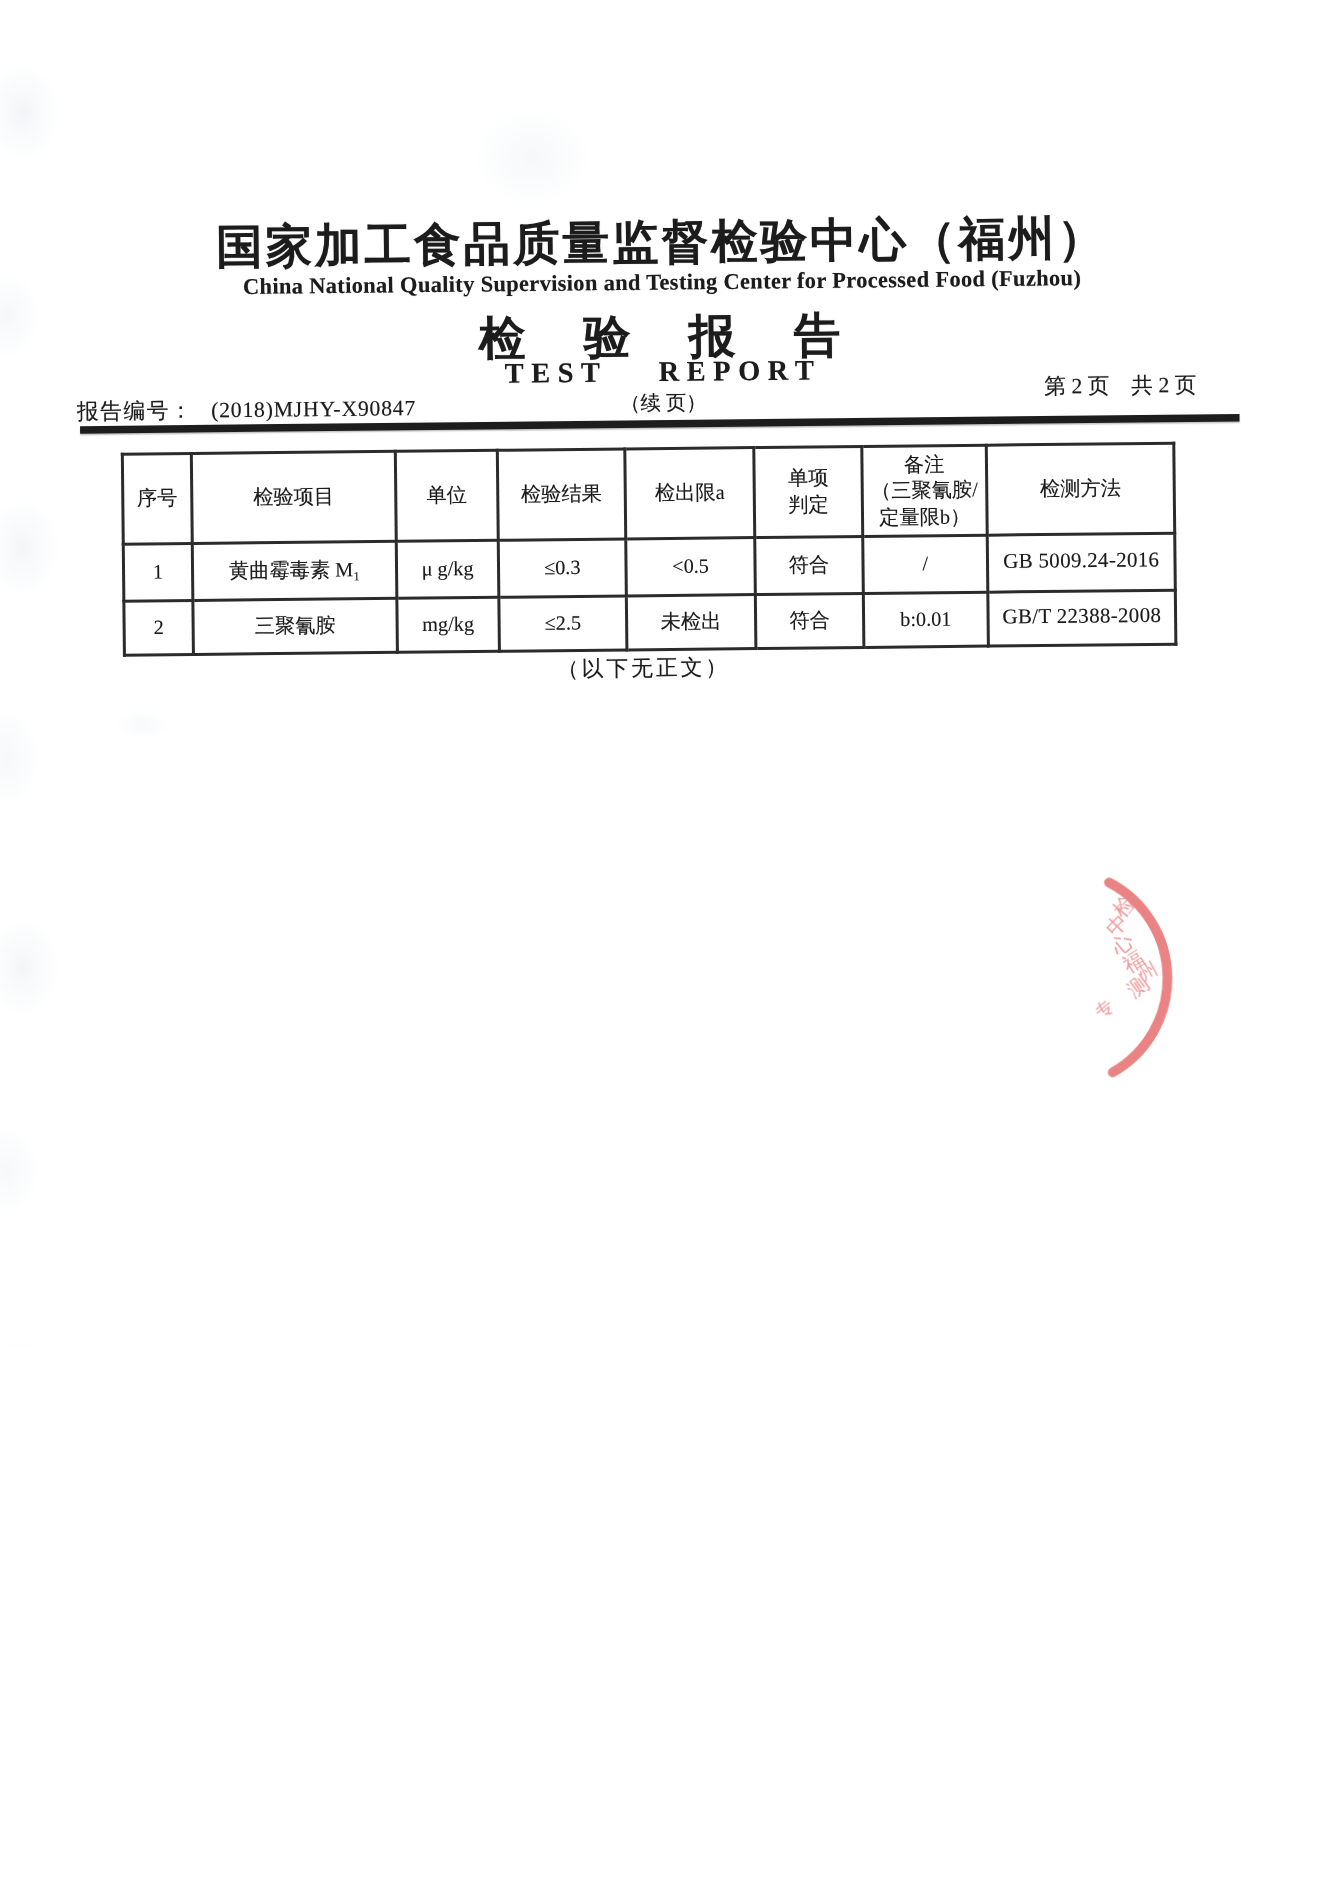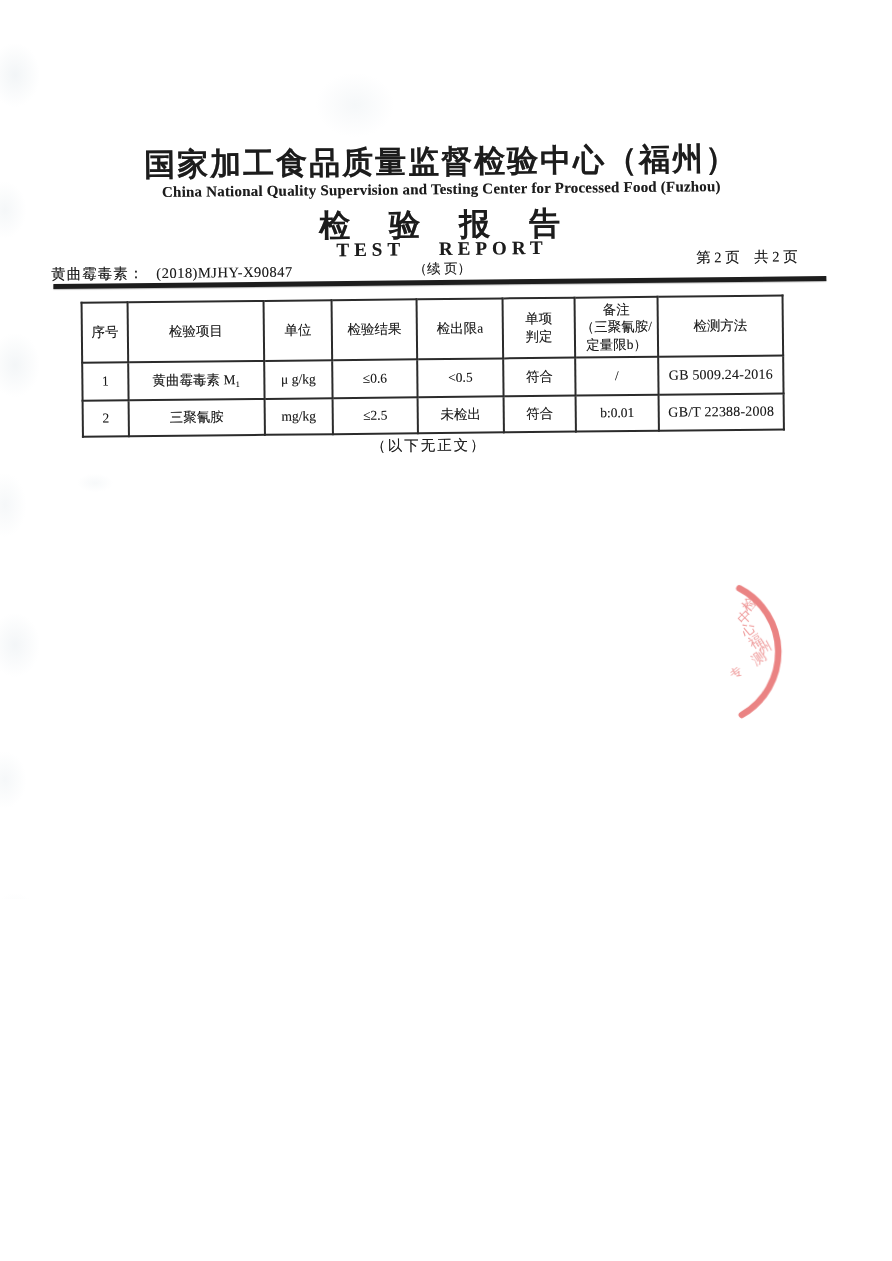--- a/index.html
+++ b/index.html
@@ -97,21 +97,21 @@
     <div class="abs ctr ink rep-cn">检　验　报　告</div>
 
     <div class="abs ctr ink rep-en">
       <span>TEST</span>
       <span>REPORT</span>
     </div>
 
     <div class="abs ctr ink cont">（续 页）</div>
 
     <div class="abs ink repno">
-      <span>黄曲霉毒素：</span><span class="val">(2018)MJHY-X90847</span>
+      <span>报告编号：</span><span class="val">(2018)MJHY-X90847</span>
     </div>
 
     <div class="abs ink pageind">第 2 页　共 2 页</div>
 
     <div class="abs rule"></div>
 
     <table class="rpt">
       <colgroup>
         <col style="width:46px">
           <col style="width:136px">
@@ -133,21 +133,21 @@
 判定</th>
         <th>备注
 （三聚氰胺/
 定量限b）</th>
         <th>检测方法</th>
       </tr>
       <tr class="r1">
         <td>1</td>
         <td class="item">黄曲霉毒素 M₁</td>
         <td>μ g/kg</td>
-        <td>≤0.6</td>
+        <td>≤0.3</td>
         <td>&lt;0.5</td>
         <td>符合</td>
         <td>/</td>
         <td class="method">GB 5009.24-2016</td>
       </tr>
       <tr class="r2">
         <td>2</td>
         <td class="item">三聚氰胺</td>
         <td>mg/kg</td>
         <td>≤2.5</td>

